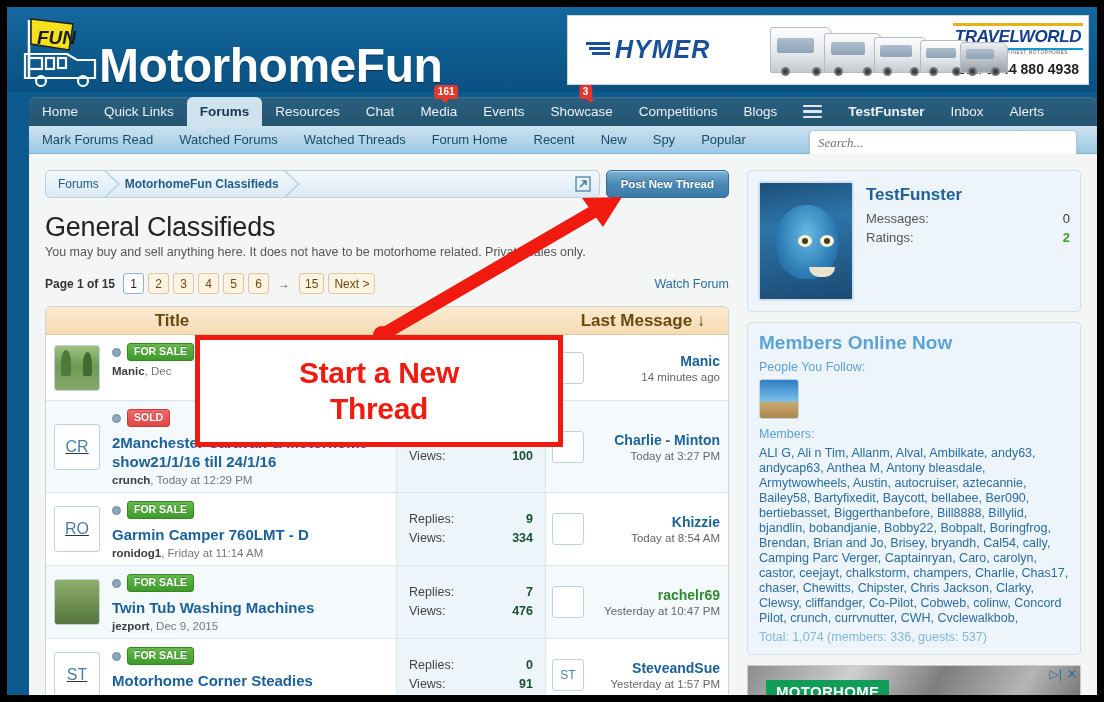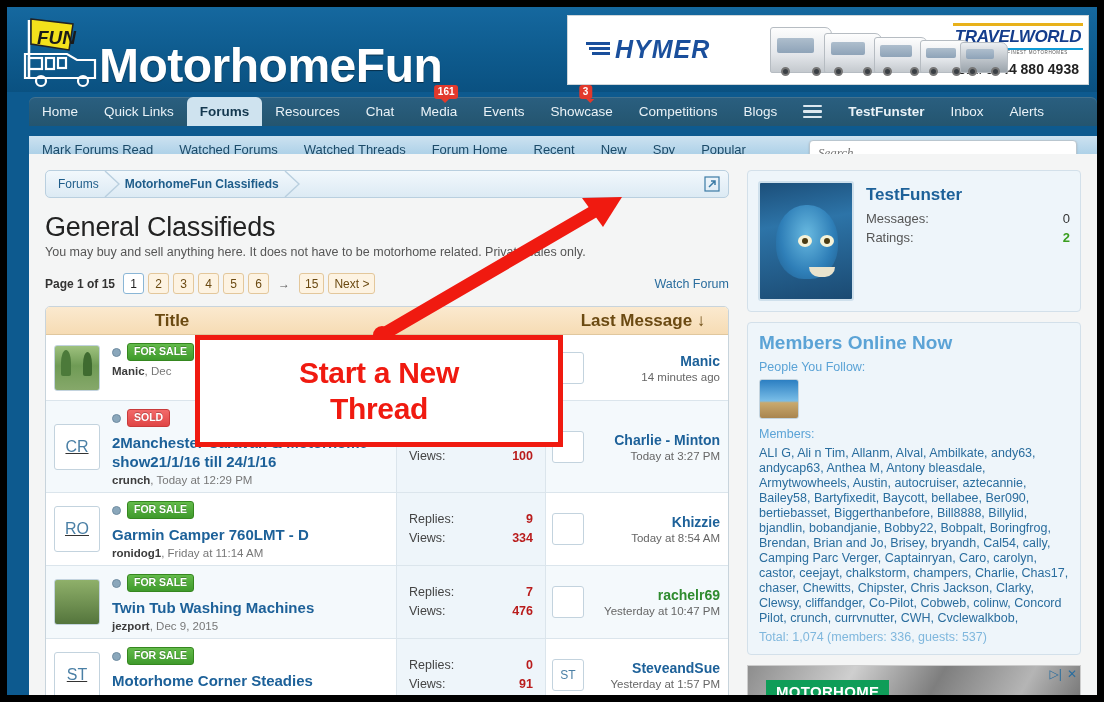--- a/index.html
+++ b/index.html
@@ -93,21 +93,21 @@
   }
   .badge:after{
     content:""; position:absolute; left:7px; bottom:-4px;
     border-left:4px solid transparent; border-right:4px solid transparent;
     border-top:4px solid #e2392c;
   }
   .hamburger{display:flex;flex-direction:column;gap:3px;}
   .hamburger i{display:block;width:19px;height:2.5px;background:#dce8f0;border-radius:1px;}
   
   .nav2 {
-    position:absolute; left:22px; top:129px; width:1068px; height:28px;
+    position:absolute; left:22px; top:119px; width:1068px; height:28px;
     background:linear-gradient(180deg,#cde2f0 0%,#9ec9e4 100%);
     display:flex; align-items:center;
     border-bottom:1px solid #7fb2d3;
   }
   .nav2 .ni2{
     padding:0 13px; color:#1b4a68; font-size:13px; white-space:nowrap; cursor:pointer;
   }
   .searchbox{
     position:absolute; right:20px; top:4px; width:268px; height:26px;
     background:#fff; border:1px solid #b9c6cf; border-radius:4px;
@@ -213,21 +213,21 @@
   .t-title{ color:#1d6199; font-size:15px; font-weight:bold; line-height:19px; cursor:pointer;}
   .t-meta{ font-size:11.5px; color:#777; margin-top:3px;}
   .t-meta b{color:#3c3c3c;}
   .c-stats{
     flex:0 0 150px; background:#eef5fa; border-left:1px solid #dbe5ec;
     border-right:1px solid #dbe5ec;
     display:flex; flex-direction:column; justify-content:center;
     padding:0 12px; font-size:12.5px; color:#444;
   }
   .srow{ display:flex; justify-content:space-between; line-height:19px;}
-  .srow b{ color:#b91c1c; }
+  .srow b{ color:#14532d; }
   .c-last{
     flex:0 0 182px; display:flex; align-items:center; gap:7px; padding:0 8px 0 6px;
   }
   .av-s{
     width:32px;height:32px;border:1px solid #c3d3de;background:#fff;border-radius:3px;
     display:flex;align-items:center;justify-content:center;font-size:12px;color:#4a7fa5;
     flex:0 0 32px; overflow:hidden; position:relative;
   }
   .last-txt{ flex:1 1 auto; text-align:right; }
   .last-user{ color:#1d6199; font-size:14px; font-weight:bold; cursor:pointer;}
@@ -455,20 +455,23 @@
                   </svg>
               </span>
             </div>
             <span class="popout">
               <svg width="16" height="16" viewBox="0 0 16 16">
                 <rect x="1" y="1" width="14" height="14" fill="none" stroke="#3b7ba5" stroke-width="1.2"></rect>
                 <path d="M5,11 L11,5 M7,5 L11,5 L11,9" fill="none" stroke="#3b7ba5" stroke-width="1.5"></path>
               </svg>
             </span>
           </div>
+          <div class="btn-new">
+            <span>Post New Thread</span>
+          </div>
         </div>
 
         <h1 class="ptitle">General Classifieds</h1>
         <div class="pdesc">You may buy and sell anything here. It does not have to be motorhome related. Private sales only.</div>
 
         <div class="pager-row">
           <div class="pager">
             <span class="lbl">Page 1 of 15</span>
             <span class="pg cur">1</span>
             <span class="pg">2</span>

